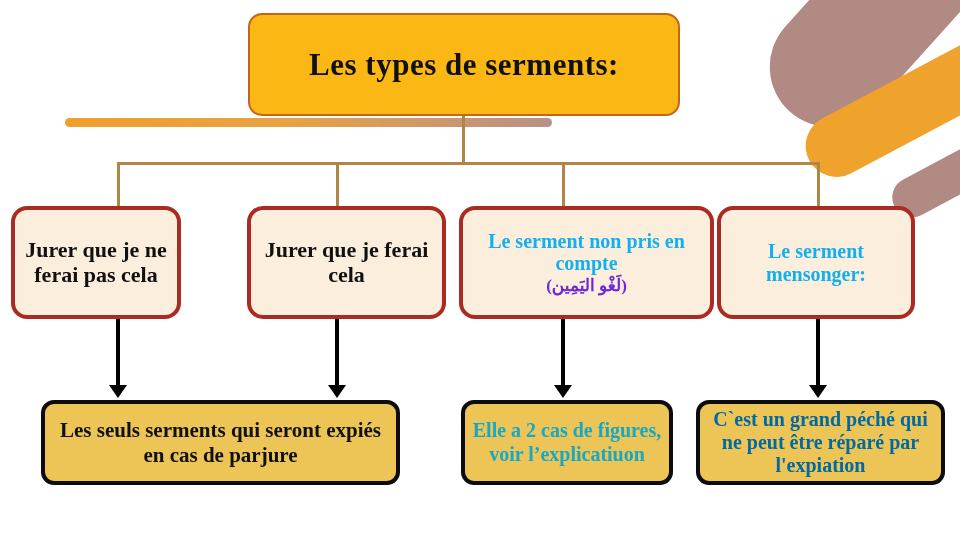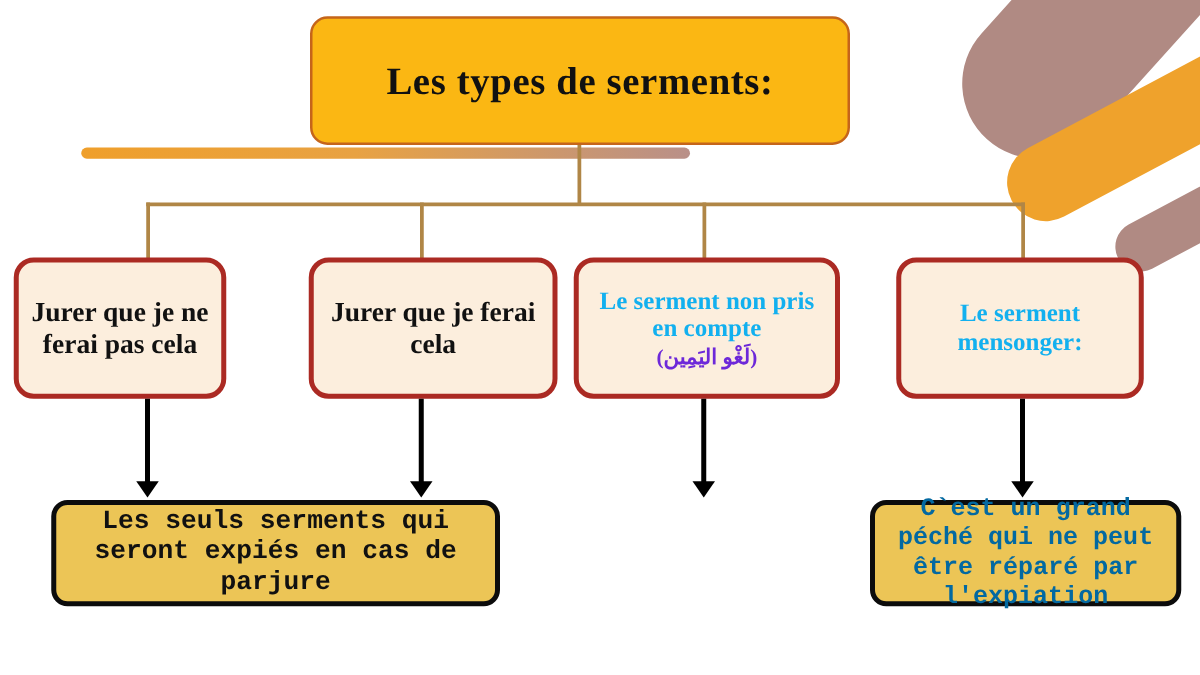--- a/index.html
+++ b/index.html
@@ -117,21 +117,21 @@
   .node .fr-cyan  { color: #12b0ef; font-size: 20px; }
   .node .ar {
     color: #6d28d9;
     font-size: 17px;
     font-weight: bold;
     direction: rtl;
     margin-top: 2px;
   }
   #node-1 { left: 11px;  top: 206px; width: 170px; height: 113px; }
   #node-2 { left: 247px; top: 206px; width: 199px; height: 113px; }
-  #node-3 { left: 459px; top: 206px; width: 213px; height: 113px; }
+  #node-3 { left: 459px; top: 206px; width: 255px; height: 113px; }
   #node-4 { left: 717px; top: 206px; width: 198px; height: 113px; }
 
   
   .arrow { position: absolute; }
   .arrow .shaft {
     position: absolute;
     left: 0; top: 0;
     width: 4px;
     background: #000000;
   }
@@ -157,21 +157,20 @@
     border: 4px solid #0c0c0c;
     border-radius: 13px;
     box-sizing: border-box;
     display: flex;
     align-items: center;
     justify-content: center;
     text-align: center;
     padding: 2px 6px;
     line-height: 1.16;
     font-weight: bold;
-    font-family: Liberation Mono, monospace;
   }
   #leaf-1 { left: 41px;  top: 400px; width: 359px; height: 85px; font-size: 21px; color: #111111; }
   #leaf-2 { left: 461px; top: 400px; width: 212px; height: 85px; font-size: 20px; color: #17a8c4; }
   #leaf-3 { left: 696px; top: 400px; width: 249px; height: 85px; font-size: 20px; color: #0369a1; }
 
   
   #logo {
     position: absolute;
     left: 893px;
     top: 492px;
@@ -260,18 +259,21 @@
     <div class="head"></div>
   </div>
   <div class="arrow" id="arrow-4">
     <div class="shaft"></div>
     <div class="head"></div>
   </div>
 
   <div class="leaf" id="leaf-1">
     <span>Les seuls serments qui seront expiés en cas de parjure</span>
   </div>
+  <div class="leaf" id="leaf-2">
+    <span>Elle a 2 cas de figures, voir l’explicatiuon</span>
+  </div>
   <div class="leaf" id="leaf-3">
     <span>C`est un grand péché qui ne peut être réparé par l'expiation</span>
   </div>
 
 
 </div>
 
 </body></html>

